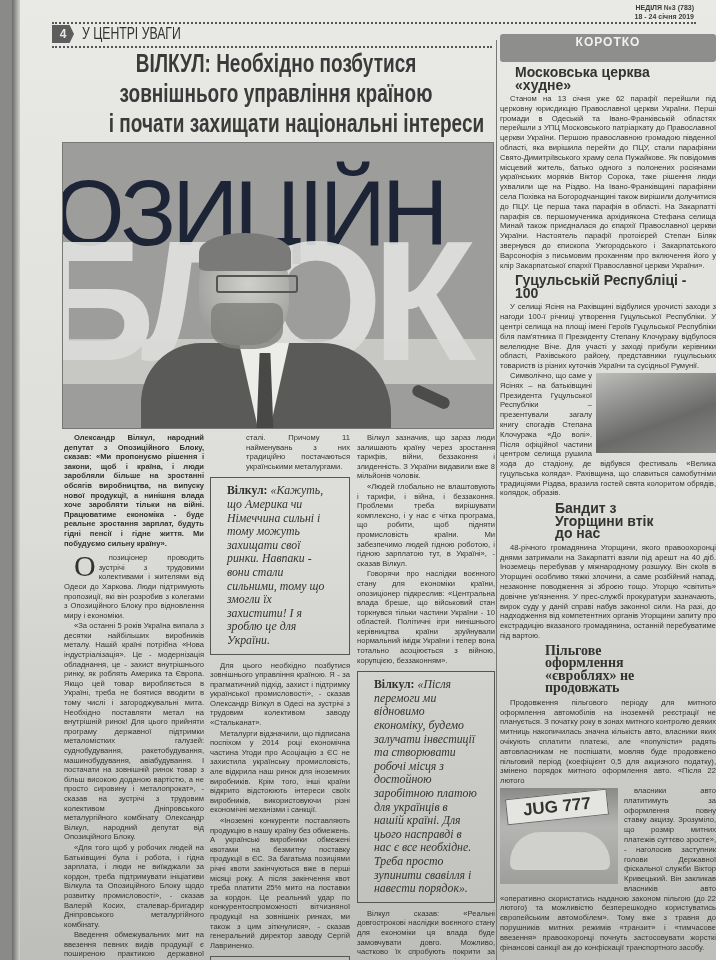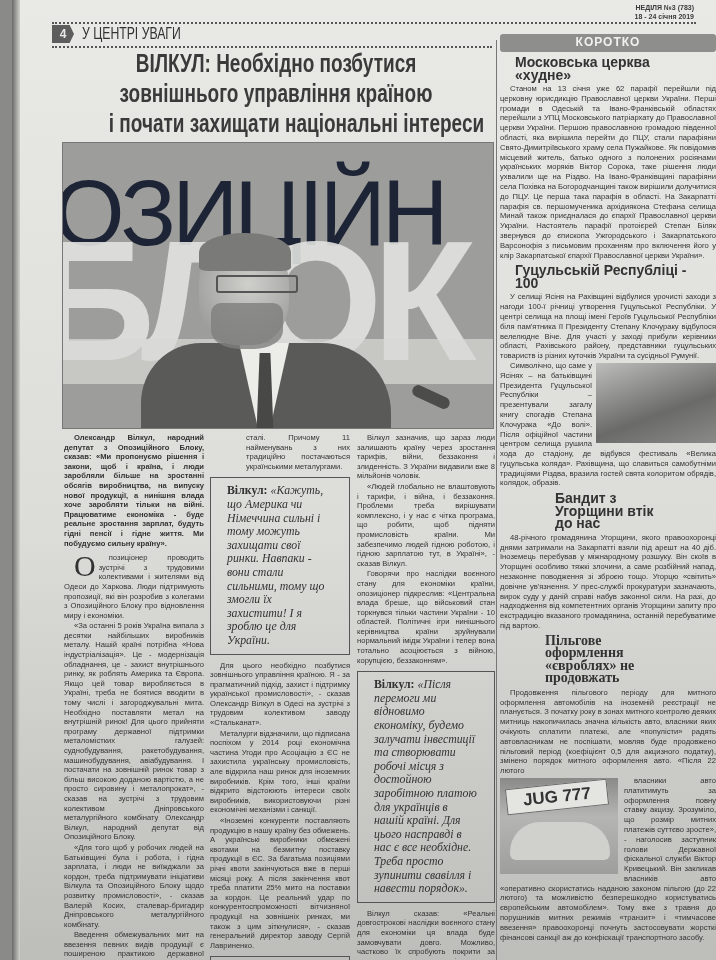--- a/index.html
+++ b/index.html
@@ -32,21 +32,21 @@
   .col p.lead{font-weight:bold;text-indent:10px;}
   .col p.noind{text-indent:0;margin-left:36px;}
   .dropcap{float:left;font-size:30px;line-height:24px;margin:1px 3px 0 0;font-family:"Liberation Serif",serif;}
   .quote{border:1.5px solid #555;padding:6px 16px;margin:6px 0 6px 0;font-family:"Liberation Serif",serif;font-style:italic;font-size:11.8px;line-height:13.6px;color:#333;text-align:left;}
   .quote b{font-style:normal;}
   .c1{left:52px;top:433px;width:140px;}
   .c2{left:198px;top:433px;width:140px;}
   .c3{left:345px;top:433px;width:138px;}
   .vline{position:absolute;left:484px;top:40px;width:1px;height:920px;background:#777;}
   .sidebar{position:absolute;left:488px;top:34px;width:216px;}
-  .kor{height:18px;background:#8e8e8c;border-radius:3px;color:#f1f1ef;font-weight:bold;text-align:center;font-size:12px;line-height:16px;letter-spacing:1px;}
+  .kor{height:28px;background:#8e8e8c;border-radius:3px;color:#f1f1ef;font-weight:bold;text-align:center;font-size:12px;line-height:16px;letter-spacing:1px;}
   .s-h{font-weight:bold;text-align:left;font-size:14px;line-height:12.5px;margin:4px 15px 3px;color:#333;}
   .s-p{font-size:7.6px;line-height:9.8px;text-align:justify;margin:0;text-indent:10px;color:#333;}
   .s-img{float:right;width:120px;height:80px;margin:2px 0 2px 4px;background:linear-gradient(160deg,#bdbdbb,#6a6a68 60%,#8a8a88);position:relative;}
   .s-img.left{float:left;margin:2px 6px 2px 0;width:118px;height:96px;background:linear-gradient(180deg,#8a8a88 0%,#b5b5b3 40%,#9e9e9c 100%);}
   .plate{position:absolute;left:6px;top:6px;width:100px;height:24px;background:#e4e4e1;border:1px solid #666;font-weight:bold;font-size:17px;line-height:24px;text-align:center;color:#333;transform:rotate(-6deg);}
   .car{position:absolute;left:10px;top:44px;width:100px;height:38px;background:#d0d0cd;border-radius:30px 30px 6px 6px;}
 </style>
 </head>
 <body>
 

